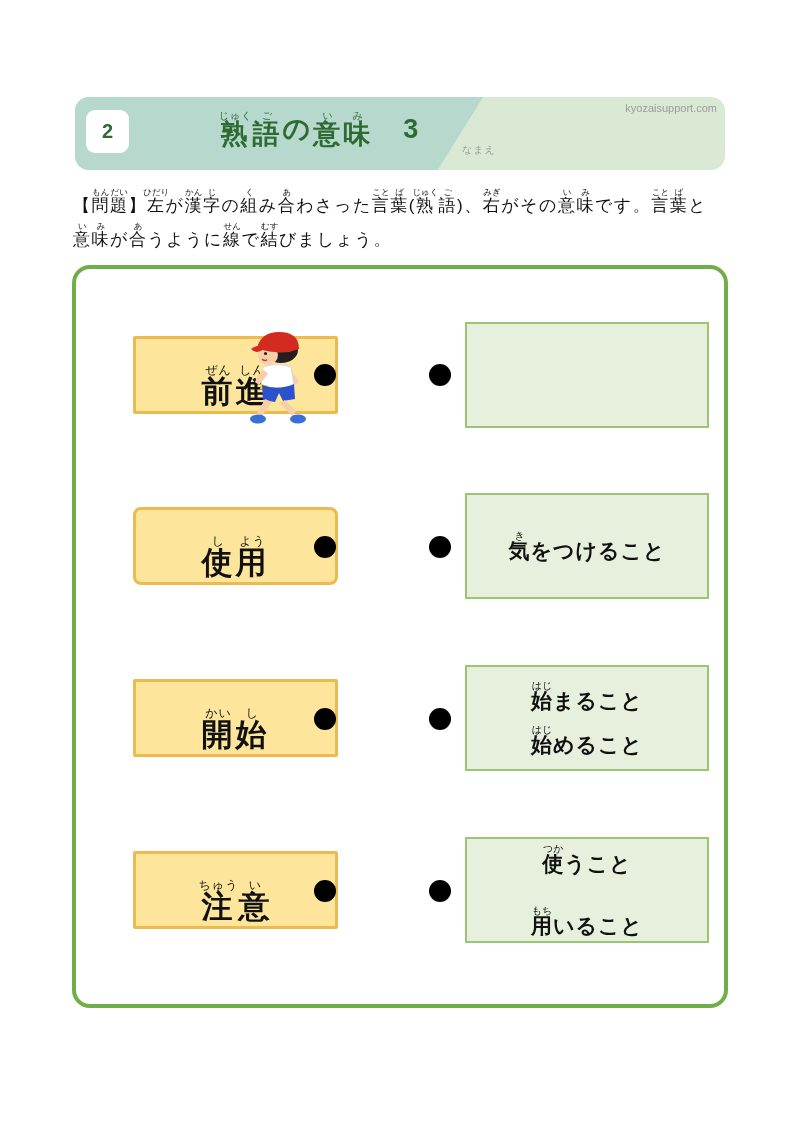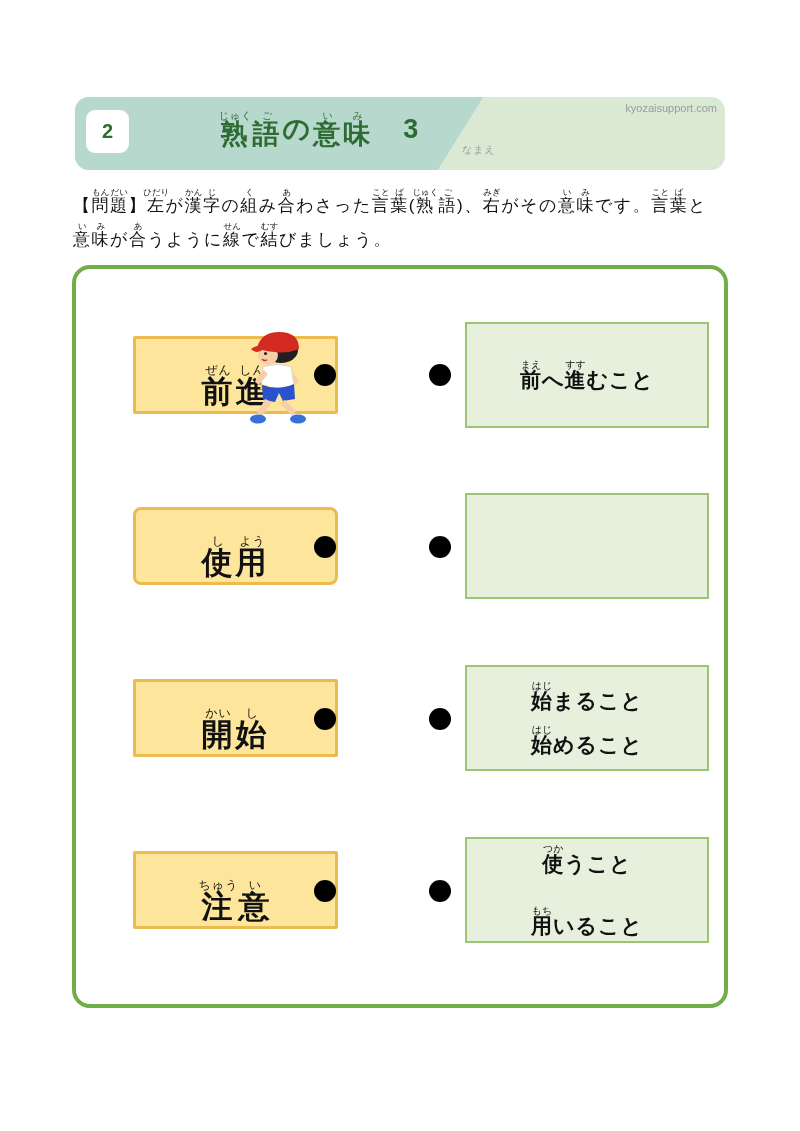--- a/index.html
+++ b/index.html
@@ -128,21 +128,20 @@
 
   <div class="work-area"></div>
 
   <div class="word-box wb0">
       <ruby>前<rt>ぜん</rt></ruby>
       <ruby>進<rt>しん</rt></ruby>
     </div>
   <div class="dot dot-l dy0"></div>
   <div class="dot dot-r dy0"></div>
   <div class="meaning-box mb0">
-    <span class="meaning-line"><ruby>前<rt>まえ</rt></ruby>へ<ruby>進<rt>すす</rt></ruby>むこと</span>
   </div>
 
   <svg class="runner" viewBox="0 0 62 102" xmlns="http://www.w3.org/2000/svg">
 
     <path d="M40,44 Q48,48 50,55 L46,58 Q41,52 37,48 Z" fill="#f6cfa9"></path>
 
     <ellipse cx="32" cy="23" rx="17" ry="13" fill="#231f20"></ellipse>
 
     <circle cx="19" cy="28" r="10" fill="#f6cfa9"></circle>
     <circle cx="16.5" cy="26.5" r="1.6" fill="#222"></circle>
@@ -167,20 +166,21 @@
     <ellipse cx="49" cy="92" rx="8" ry="4.5" fill="#3a6fd8"></ellipse>
   </svg>
 
   <div class="word-box wb1">
       <ruby>使<rt>し</rt></ruby>
       <ruby>用<rt>よう</rt></ruby>
     </div>
   <div class="dot dot-l dy1"></div>
   <div class="dot dot-r dy1"></div>
   <div class="meaning-box mb1">
+    <span class="meaning-line"><ruby>気<rt>き</rt></ruby>をつけること</span>
   </div>
 
   <div class="word-box wb2">
       <ruby>開<rt>かい</rt></ruby>
       <ruby>始<rt>し</rt></ruby>
     </div>
   <div class="dot dot-l dy2"></div>
   <div class="dot dot-r dy2"></div>
   <div class="meaning-box mb2">
     <span class="meaning-line"><ruby>始<rt>はじ</rt></ruby>まること</span>

